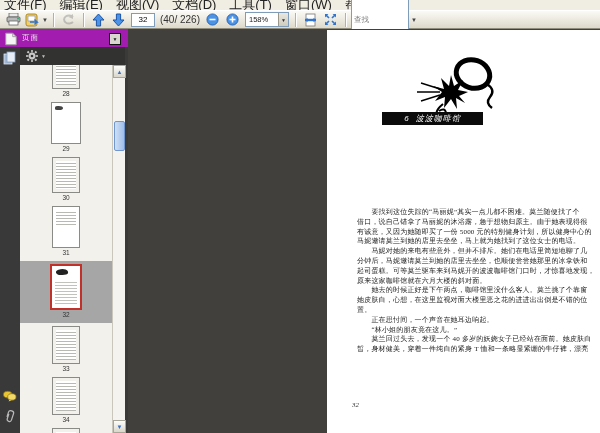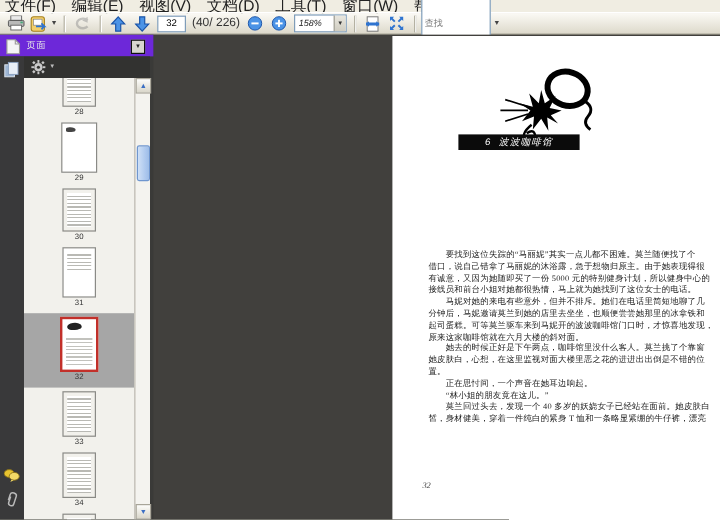--- a/index.html
+++ b/index.html
@@ -15,30 +15,30 @@
            border-top:1px solid #fff;border-bottom:1px solid #8f8c7e;
            display:flex;align-items:center;box-sizing:border-box;}
   .tbtn{height:16px;min-width:18px;display:flex;align-items:center;justify-content:center;
         border-radius:2px;margin:0 1px;}
   .sep{width:1px;height:14px;background:#b4b1a2;margin:0 4px;border-right:1px solid #fff;}
   .caret{font-size:6px;color:#444;margin-left:1px;}
   .pagebox{width:22px;height:12px;font-size:8px;text-align:center;border:1px solid #7f9db9;
            background:#fff;padding:0;margin:0 2px;}
   .pagetotal{font-size:10px;color:#333;margin:0 3px;}
   .combo{display:flex;align-items:center;border:1px solid #7f9db9;background:#fff;height:13px;margin:0 2px;}
-  .combo .val{font-size:7.5px;padding:0 3px;color:#222;min-width:26px;font-style:italic;}
+  .combo .val{font-size:7.5px;padding:0 3px;color:#222;min-width:26px;}
   .combo .drop{width:9px;height:100%;background:linear-gradient(#e9e7df,#cfccc0);
                border-left:1px solid #9a978a;font-size:5px;color:#333;
                display:flex;align-items:center;justify-content:center;}
   .findinput{width:52px;height:11px;border:1px solid #7f9db9;font-size:7.5px;padding:16px 2px;
              color:#999;background:#fff;}
   
   #main{position:absolute;left:0;top:29px;width:600px;height:404px;background:#41403d;}
   #sidebar{position:absolute;left:0;top:0;width:128px;height:404px;background:#3a3a38;}
-  #sb-header{position:absolute;left:0;top:0;width:128px;height:18px;background:#6d28d9;
+  #sb-header{position:absolute;left:0;top:0;width:128px;height:18px;background:#a21caf;
              display:flex;align-items:center;color:#e8e8e8;font-size:7.5px;}
   #sb-header .title{margin-left:10px;letter-spacing:1px;}
   #optbox{position:absolute;right:7px;top:4px;width:10px;height:10px;background:#d8d6cf;
           border:1px solid #111;font-size:5px;color:#222;display:flex;align-items:center;justify-content:center;}
   #gear-row{position:absolute;left:20px;top:18px;width:105px;height:18px;background:#323230;
             display:flex;align-items:center;}
   #tabstrip{position:absolute;left:0;top:18px;width:20px;height:386px;background:#39393a;}
   .strip-ic{position:absolute;left:3px;width:14px;height:14px;}
   #thumb-panel{position:absolute;left:20px;top:36px;width:92px;height:368px;
                background:#f2f1ec;overflow:hidden;}
@@ -270,21 +270,21 @@
 
       <div id="banner">
         <span class="num">6</span>
         <span>波波咖啡馆</span>
       </div>
 
       <div id="body-text">
         <div>　　要找到这位失踪的“马丽妮”其实一点儿都不困难。莫兰随便找了个</div>
         <div>借口，说自己错拿了马丽妮的沐浴露，急于想物归原主。由于她表现得很</div>
         <div>有诚意，又因为她随即买了一份 5000 元的特别健身计划，所以健身中心的</div>
-        <div>接线员和前台小姐对她都很热情，马上就为她找到了这位女士的电话。</div>
+        <div>马妮邀请莫兰到她的店里去坐坐，马上就为她找到了这位女士的电话。</div>
         <div>　　马妮对她的来电有些意外，但并不排斥。她们在电话里简短地聊了几</div>
         <div>分钟后，马妮邀请莫兰到她的店里去坐坐，也顺便尝尝她那里的冰拿铁和</div>
         <div>起司蛋糕。可等莫兰驱车来到马妮开的波波咖啡馆门口时，才惊喜地发现，</div>
         <div>原来这家咖啡馆就在六月大楼的斜对面。</div>
         <div>　　她去的时候正好是下午两点，咖啡馆里没什么客人。莫兰挑了个靠窗</div>
         <div>她皮肤白，心想，在这里监视对面大楼里恶之花的进进出出倒是不错的位</div>
         <div>置。</div>
         <div>　　正在思忖间，一个声音在她耳边响起。</div>
         <div>　　“林小姐的朋友竟在这儿。”</div>
         <div>　　莫兰回过头去，发现一个 40 多岁的妖娆女子已经站在面前。她皮肤白</div>

